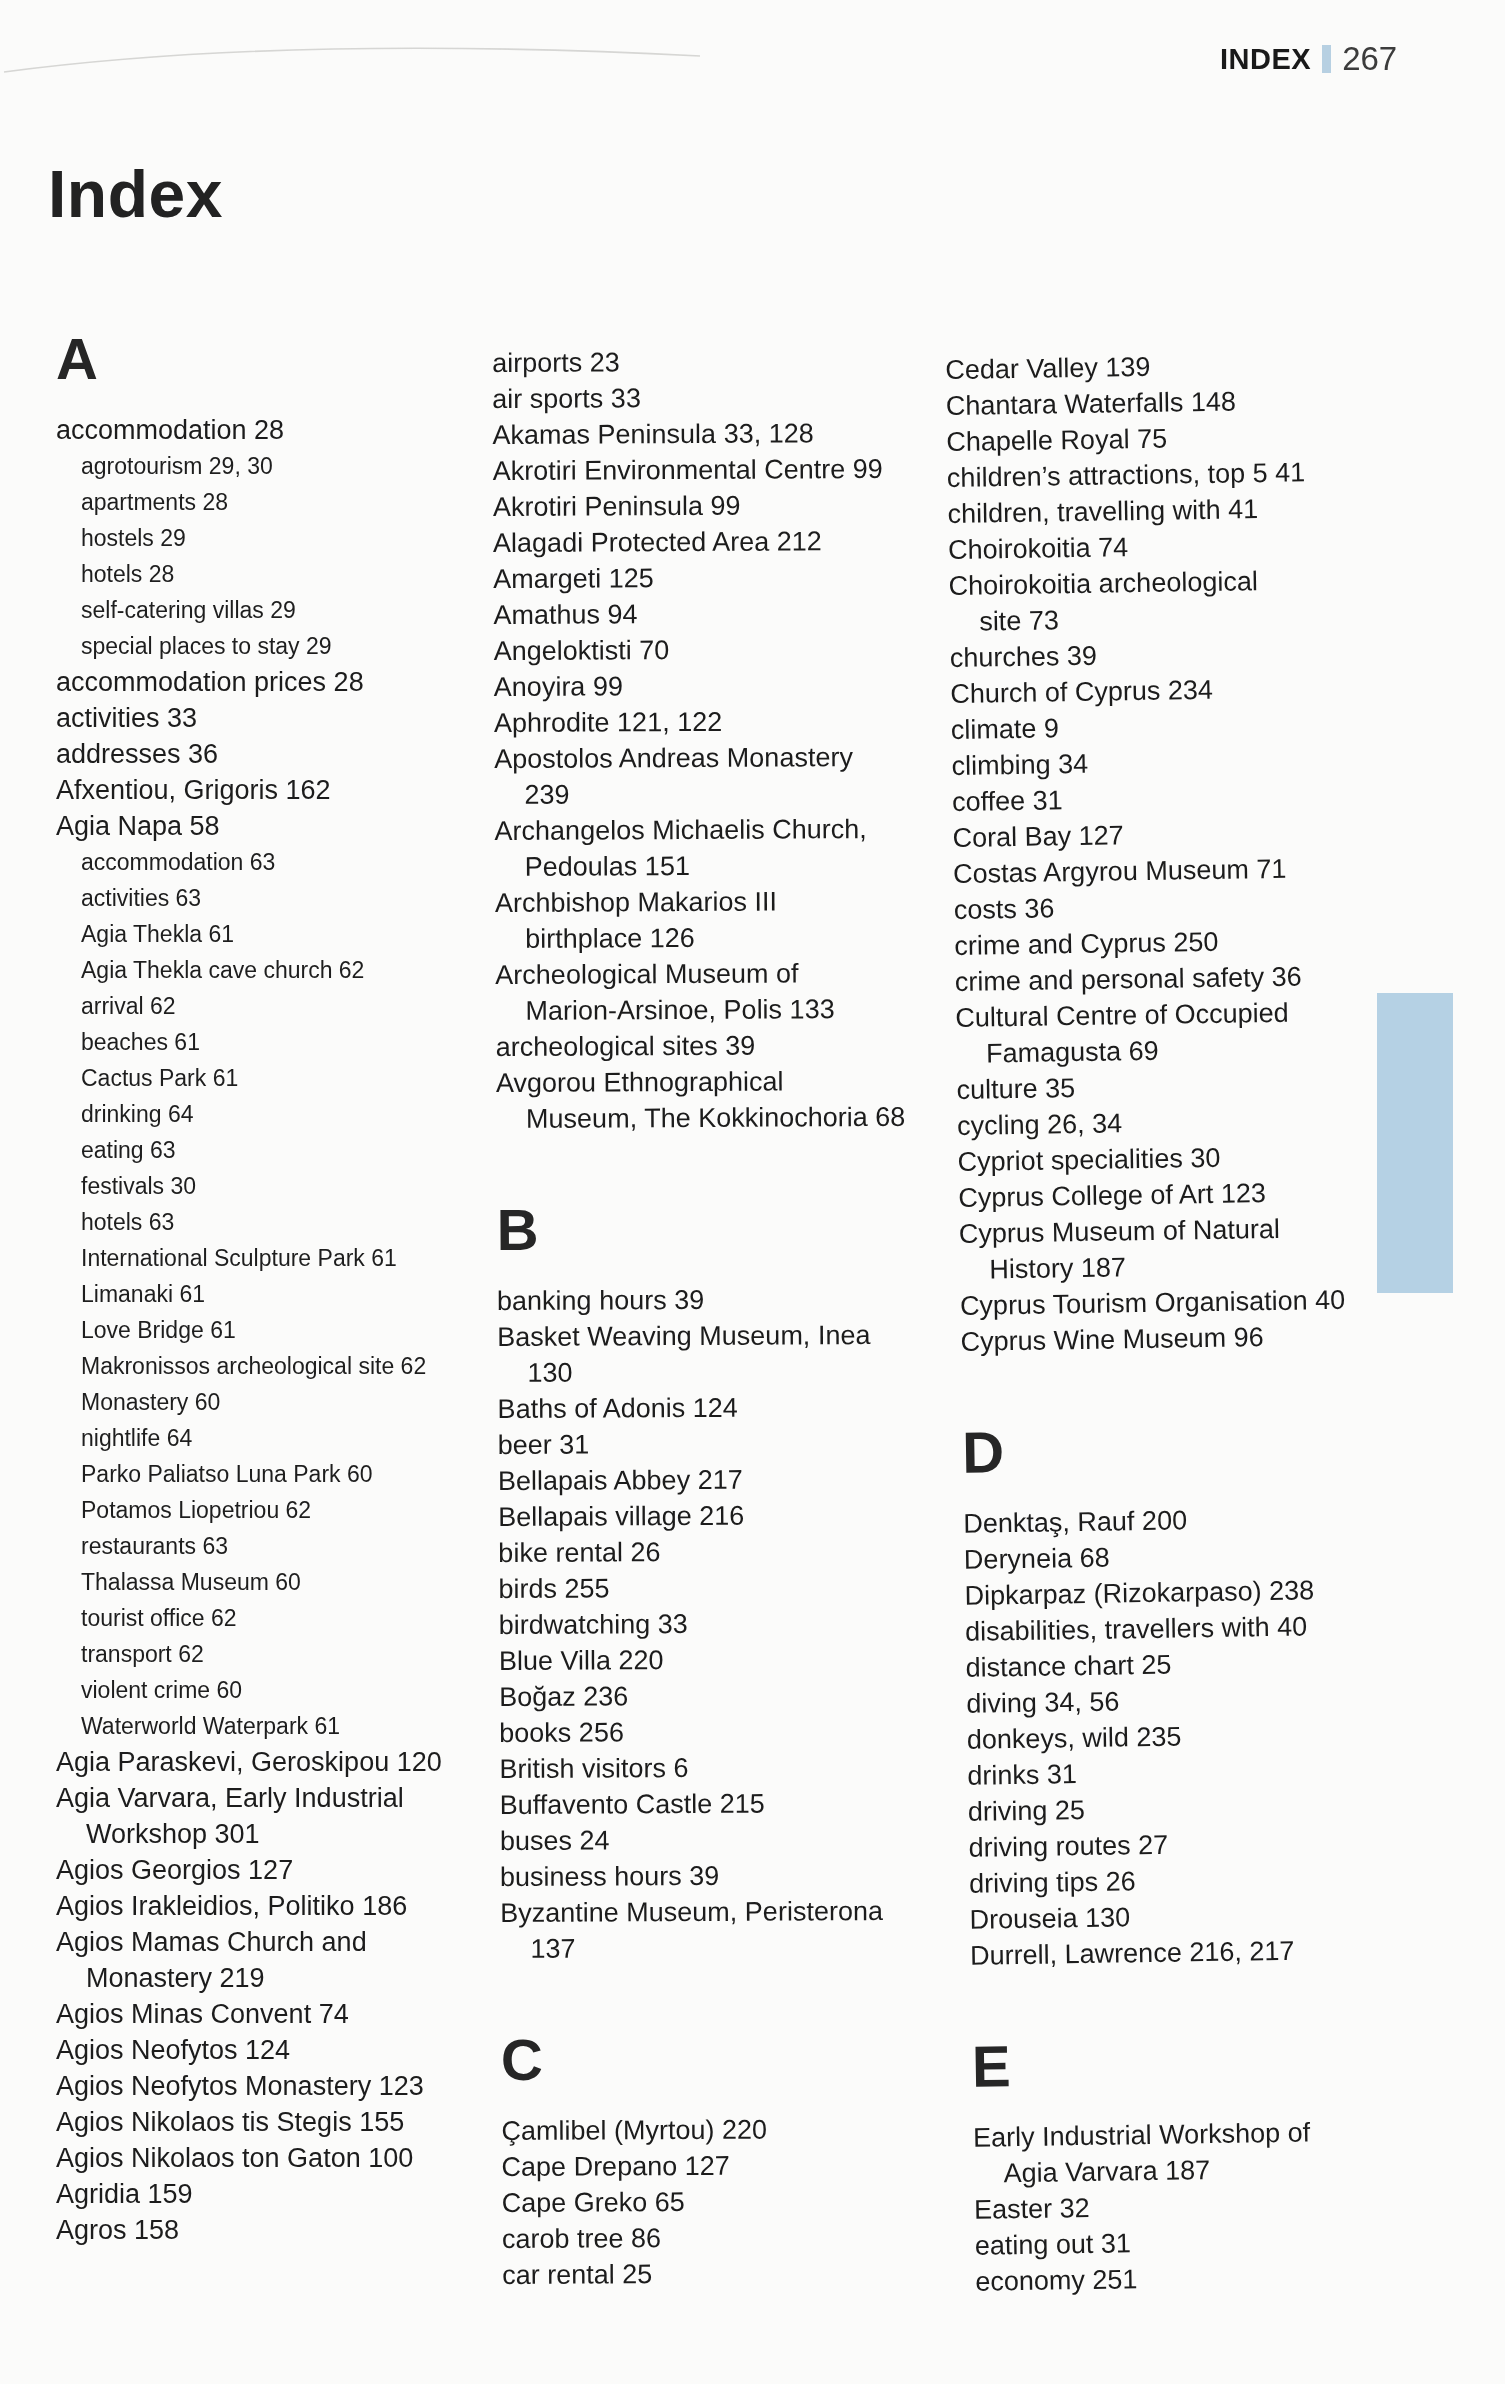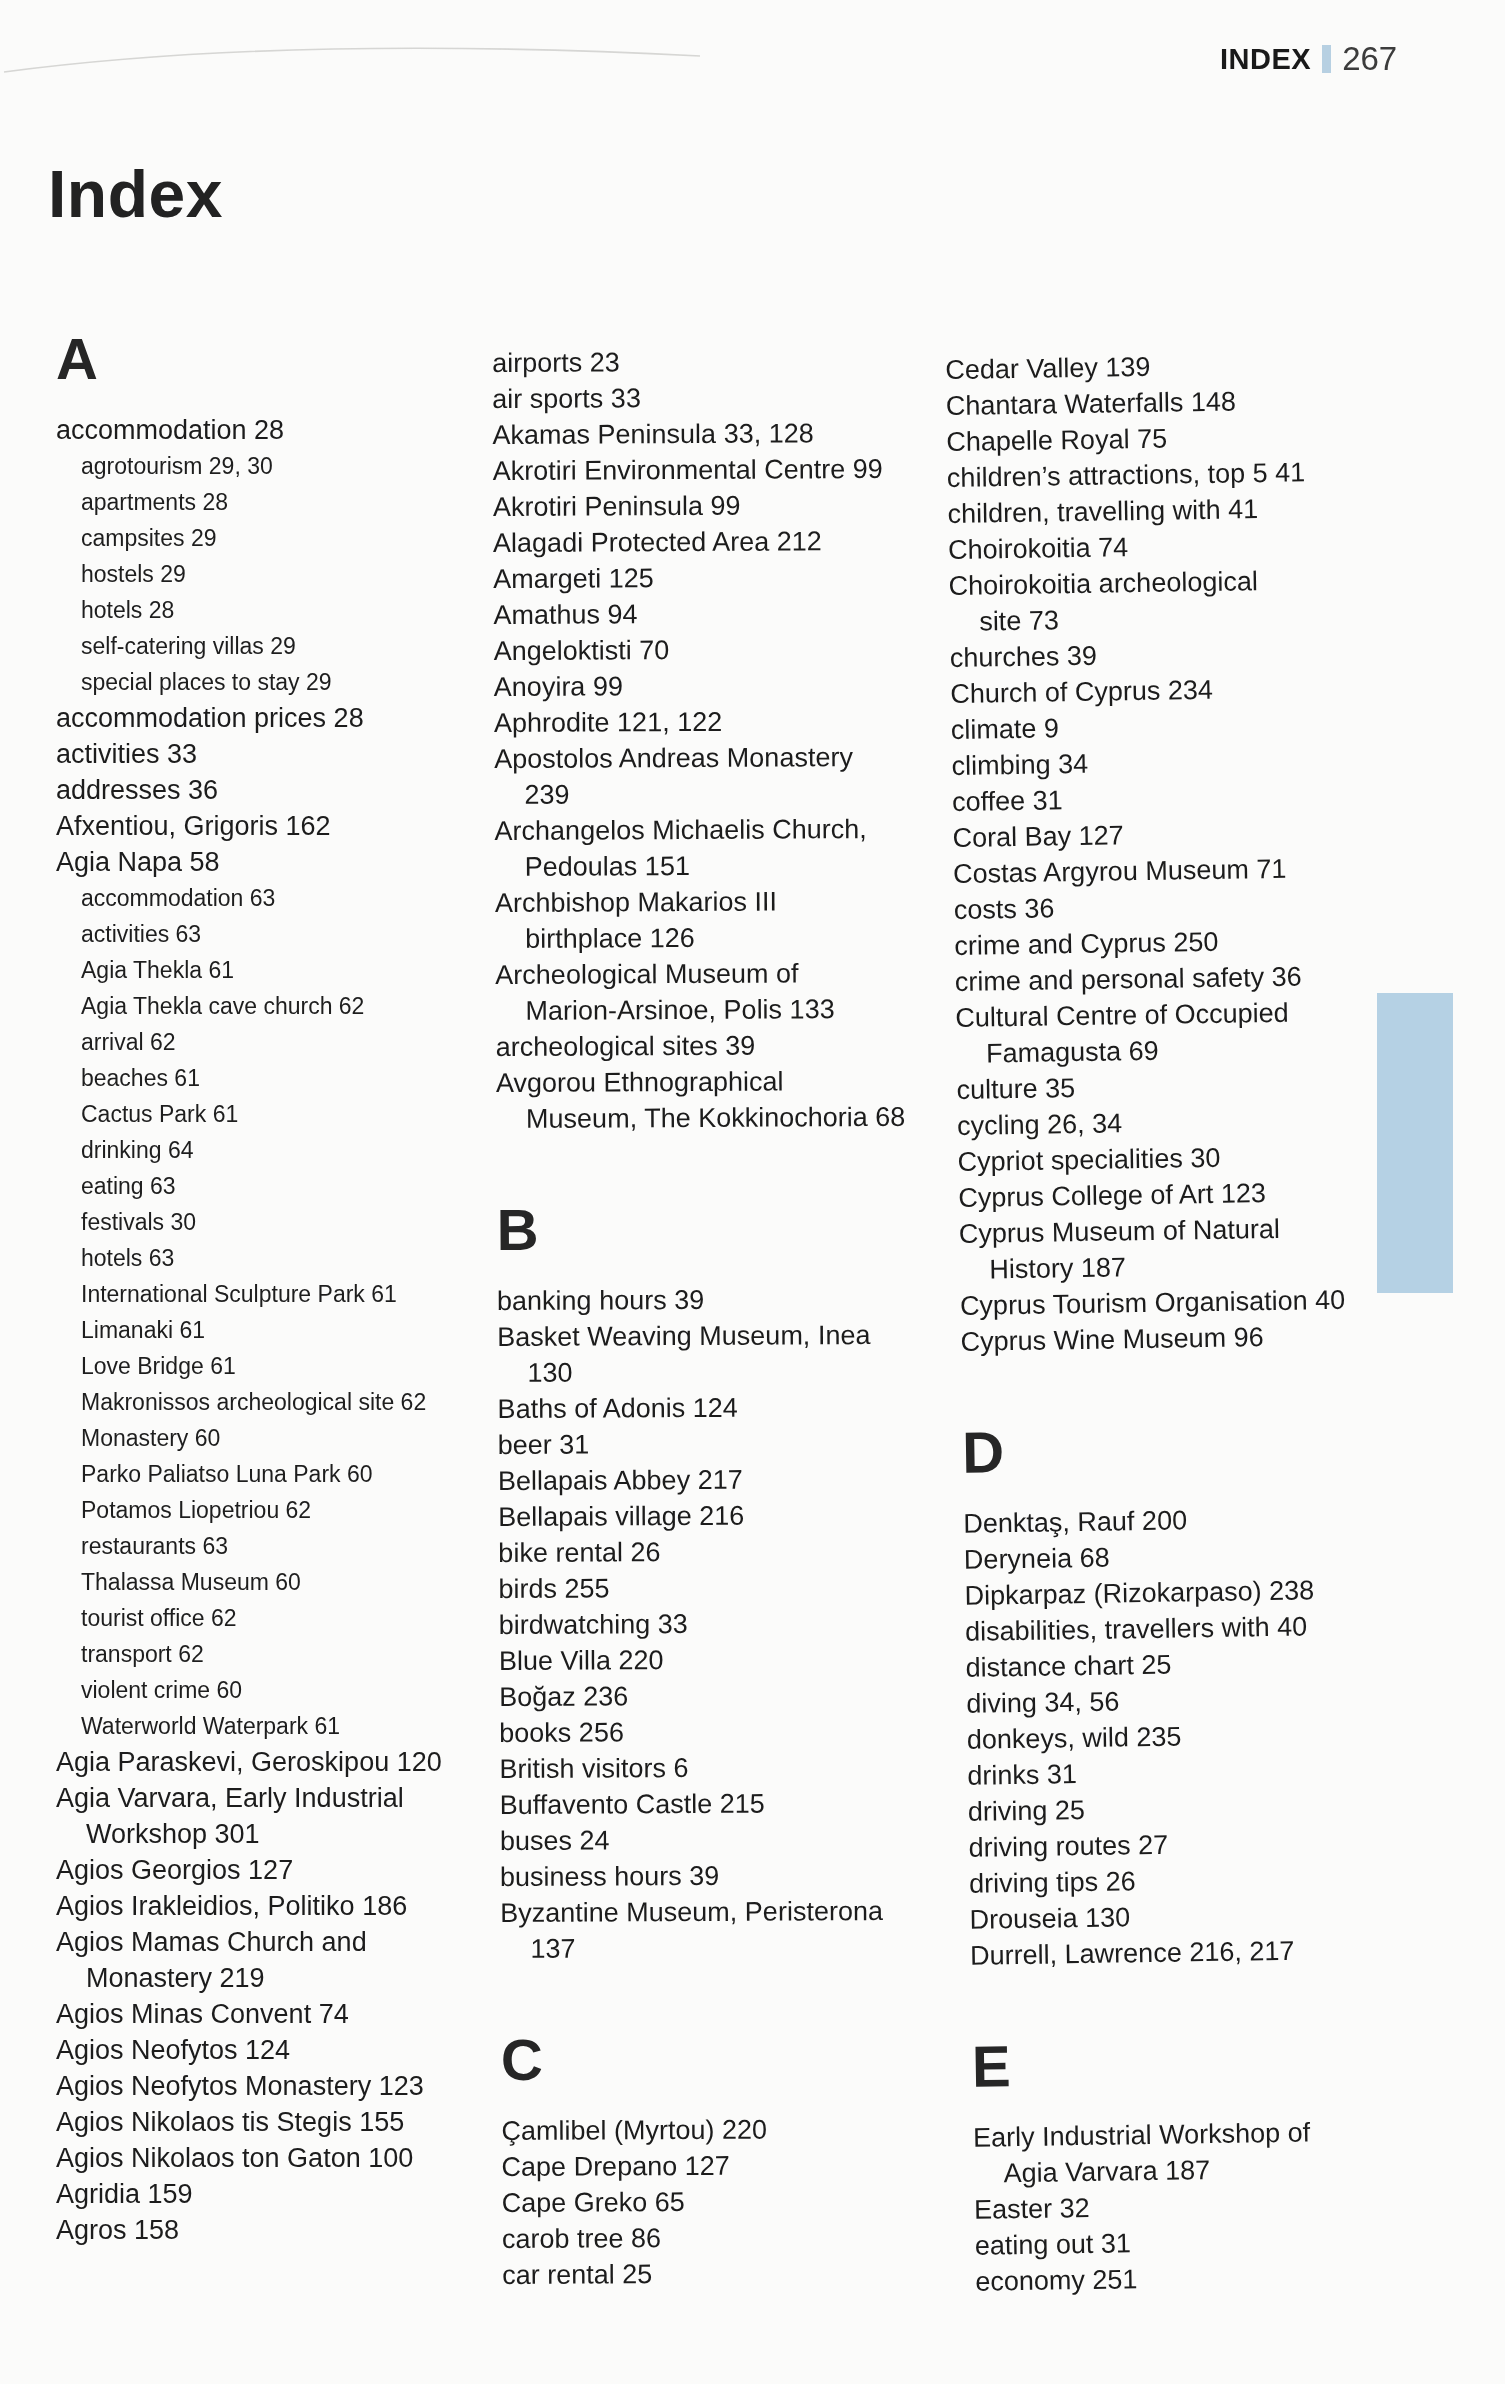--- a/index.html
+++ b/index.html
@@ -61,21 +61,20 @@
 </div>
 
 <h1 class="index-title">Index</h1>
 
 <div id="columns-root">
     <div class="col" id="col1">
       <div class="letter">A</div>
       <div class="entry main">accommodation 28</div>
       <div class="entry sub">agrotourism 29, 30</div>
       <div class="entry sub">apartments 28</div>
-      <div class="entry sub">campsites 29</div>
       <div class="entry sub">hostels 29</div>
       <div class="entry sub">hotels 28</div>
       <div class="entry sub">self-catering villas 29</div>
       <div class="entry sub">special places to stay 29</div>
       <div class="entry main">accommodation prices 28</div>
       <div class="entry main">activities 33</div>
       <div class="entry main">addresses 36</div>
       <div class="entry main">Afxentiou, Grigoris 162</div>
       <div class="entry main">Agia Napa 58</div>
       <div class="entry sub">accommodation 63</div>
@@ -87,20 +86,21 @@
       <div class="entry sub">Cactus Park 61</div>
       <div class="entry sub">drinking 64</div>
       <div class="entry sub">eating 63</div>
       <div class="entry sub">festivals 30</div>
       <div class="entry sub">hotels 63</div>
       <div class="entry sub">International Sculpture Park 61</div>
       <div class="entry sub">Limanaki 61</div>
       <div class="entry sub">Love Bridge 61</div>
       <div class="entry sub">Makronissos archeological site 62</div>
       <div class="entry sub">Monastery 60</div>
+      <div class="entry sub">nightlife 64</div>
       <div class="entry sub">Parko Paliatso Luna Park 60</div>
       <div class="entry sub">Potamos Liopetriou 62</div>
       <div class="entry sub">restaurants 63</div>
       <div class="entry sub">Thalassa Museum 60</div>
       <div class="entry sub">tourist office 62</div>
       <div class="entry sub">transport 62</div>
       <div class="entry sub">violent crime 60</div>
       <div class="entry sub">Waterworld Waterpark 61</div>
       <div class="entry main">Agia Paraskevi, Geroskipou 120</div>
       <div class="entry main">Agia Varvara, Early Industrial

